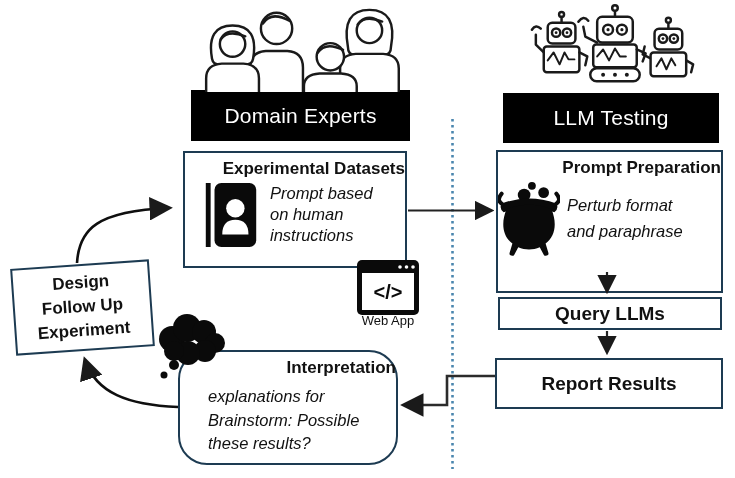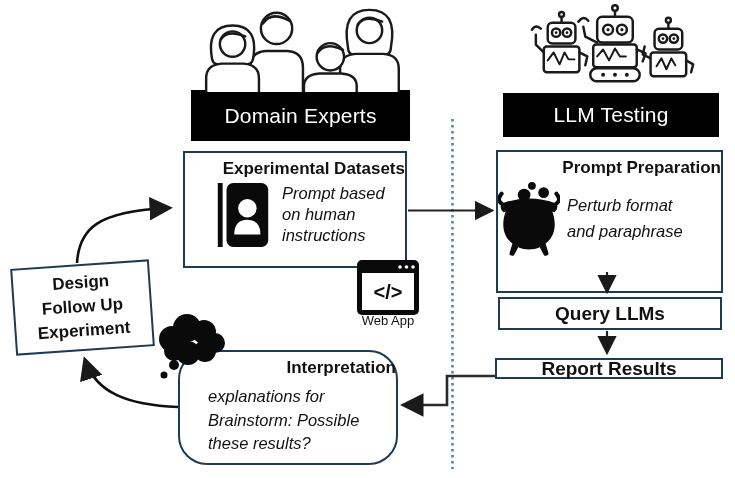--- a/index.html
+++ b/index.html
@@ -108,27 +108,27 @@
       <path d="M 124,56 L 116,52 L 118,44" fill="none"></path>
       <rect x="124" y="50" width="36" height="24" rx="3" fill="#fff"></rect>
       <polyline points="130,64 135,56 140,67 145,56 149,63" fill="none" stroke-width="2"></polyline>
       <path d="M 160,58 L 167,62 L 165,70" fill="none"></path>
     </svg>
   </div>
 
   <div class="bar" style="left:191px;top:90px;width:219px;height:51px;">
     <span>Domain Experts</span>
   </div>
-  <div class="bar" style="left:503px;top:93px;width:216px;height:44px;">
+  <div class="bar" style="left:503px;top:93px;width:216px;height:50px;">
     <span>LLM Testing</span>
   </div>
 
   <div class="box" style="left:183px;top:151px;width:224px;height:117px;">
     <div class="box-title">Experimental Datasets</div>
-    <div class="icon-row" style="margin-top:4px;padding-left:32px;gap:13px;">
+    <div class="icon-row" style="margin-top:4px;padding-left:20px;gap:13px;">
       <span>
         <svg width="52" height="64" viewBox="0 0 52 66">
           <rect x="0" y="0" width="5" height="66" fill="#0a0a0a"></rect>
           <rect x="9" y="0" width="43" height="66" rx="7" fill="#0a0a0a"></rect>
           <circle cx="30.5" cy="26" r="9.5" fill="#fff"></circle>
           <path d="M 17,53 Q 17,38 30.5,38 Q 44,38 44,53 Z" fill="#fff"></path>
         </svg>
       </span>
       <div class="note">
         <div>Prompt based</div>
@@ -168,21 +168,21 @@
       <rect x="5" y="13" width="52" height="37" fill="#fff"></rect>
       <text x="31" y="39" text-anchor="middle" font-family="Liberation Sans, sans-serif" font-weight="bold" font-size="20" fill="#0a0a0a">&lt;/&gt;</text>
     </svg>
   </div>
   <div id="webapp-label">Web App</div>
 
   <div class="box" style="left:498px;top:297px;width:224px;height:33px;">
     <div class="center-label">Query LLMs</div>
   </div>
 
-  <div class="box" style="left:495px;top:358px;width:228px;height:21px;">
+  <div class="box" style="left:495px;top:358px;width:228px;height:51px;">
     <div class="center-label">Report Results</div>
   </div>
 
   <div class="box" style="left:178px;top:350px;width:220px;height:115px;border-radius:29px;">
     <div class="box-title">Interpretation</div>
     <div class="note" style="margin-top:7px;padding-left:28px;line-height:23.5px;">
       <div>explanations for</div>
       <div>Brainstorm: Possible</div>
       <div>these results?</div>
     </div>

